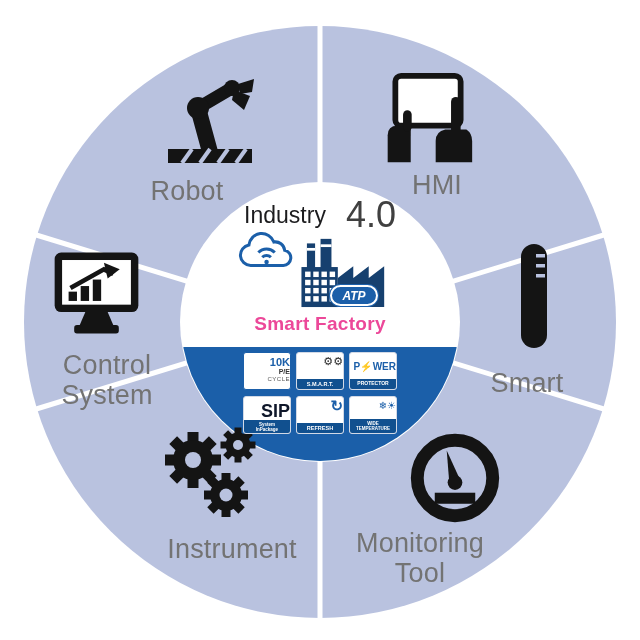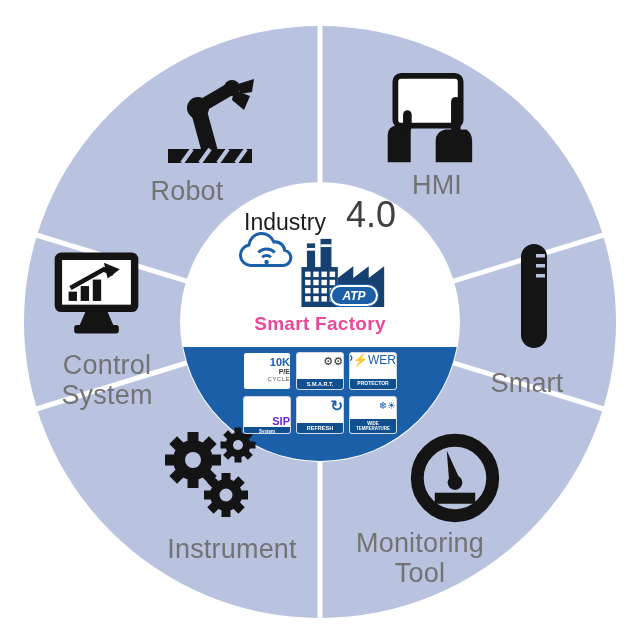--- a/index.html
+++ b/index.html
@@ -3,43 +3,43 @@
 <meta charset="utf-8">
 <style>
   *{margin:0;padding:0;box-sizing:border-box}
   body{background:#ffffff;font-family:"Liberation Sans",sans-serif}
   .stage{position:relative;width:640px;height:640px;background:#ffffff;overflow:hidden;margin:0 auto}
   .abs{position:absolute}
   .icon{position:absolute}
   .seg-label{position:absolute;transform:translateX(-50%);font-size:27px;font-weight:500;color:#737373;
     text-align:center;line-height:1.12;white-space:pre-line;letter-spacing:.2px}
   .center-title{position:absolute;left:320px;top:194px;transform:translateX(-50%);
-    display:flex;align-items:flex-end;gap:20px}
+    display:flex;align-items:center;gap:20px}
   .center-title .industry{font-size:23px;color:#1c1c1e}
   .center-title .ver{font-size:36px;font-weight:normal;color:#404040}
   .smart-factory{position:absolute;left:320px;top:313px;transform:translateX(-50%);
     font-size:19px;font-weight:bold;color:#ec4899;letter-spacing:.3px}
   .atp{position:absolute;left:330px;top:285px;width:48px;height:21px;background:#1b5fa9;
     border:2px solid #fff;border-radius:11px;color:#fff;font-size:12px;font-weight:bold;font-style:italic;
     display:flex;align-items:center;justify-content:center;box-shadow:0 0 0 1px #1b5fa9}
   .badges{position:absolute;left:243px;top:352px;display:grid;
     grid-template-columns:repeat(3,48px);grid-auto-rows:38px;gap:6px 5px}
   .badge{background:#fff;border:1px solid #d2d9e6;border-radius:3px;display:flex;flex-direction:column;
     align-items:flex-end;overflow:hidden;text-align:center}
   .badge .bar{margin-top:auto;width:100%;background:#11508f;color:#fff;font-weight:bold;
     white-space:pre-line;line-height:1.15;padding:2px 0}
   .badge-endurance{border:1.5px solid #1b5fa9}
   .b1-l1{color:#1b5fa9;font-weight:bold;font-size:11px;margin-top:3px;line-height:1.1}
   .b1-l2{font-size:7px;color:#333;font-weight:bold;line-height:1.2}
   .b1-l3{font-size:6px;color:#555;letter-spacing:.5px}
   .b2-glyph{font-size:11px;color:#2a2a2a;margin-top:3px;line-height:1}
   .b2-bar{font-size:5.5px}
-  .b3-top{font-size:12px;font-weight:normal;color:#1b5fa9;}
+  .b3-top{font-size:10px;font-weight:bold;color:#1b5fa9;margin-top:8px}
   .b3-bar{font-size:5px}
-  .b4-top{font-size:11px;font-weight:bold;color:#6d28d9;margin-top:19px;line-height:1}
+  .b4-top{font-size:18px;font-weight:bold;color:#0f172a;margin-top:5px;line-height:1}
   .b4-bar{font-size:4.5px}
   .b5-glyph{font-size:15px;font-weight:bold;color:#1b5fa9;margin-top:1px;line-height:1.1}
   .b5-bar{font-size:5.5px}
   .b6-glyph{font-size:10px;color:#1b5fa9;margin-top:4px;line-height:1}
   .b6-bar{font-size:4.5px}
 </style>
 </head>
 <body>
 
 <div class="stage">

